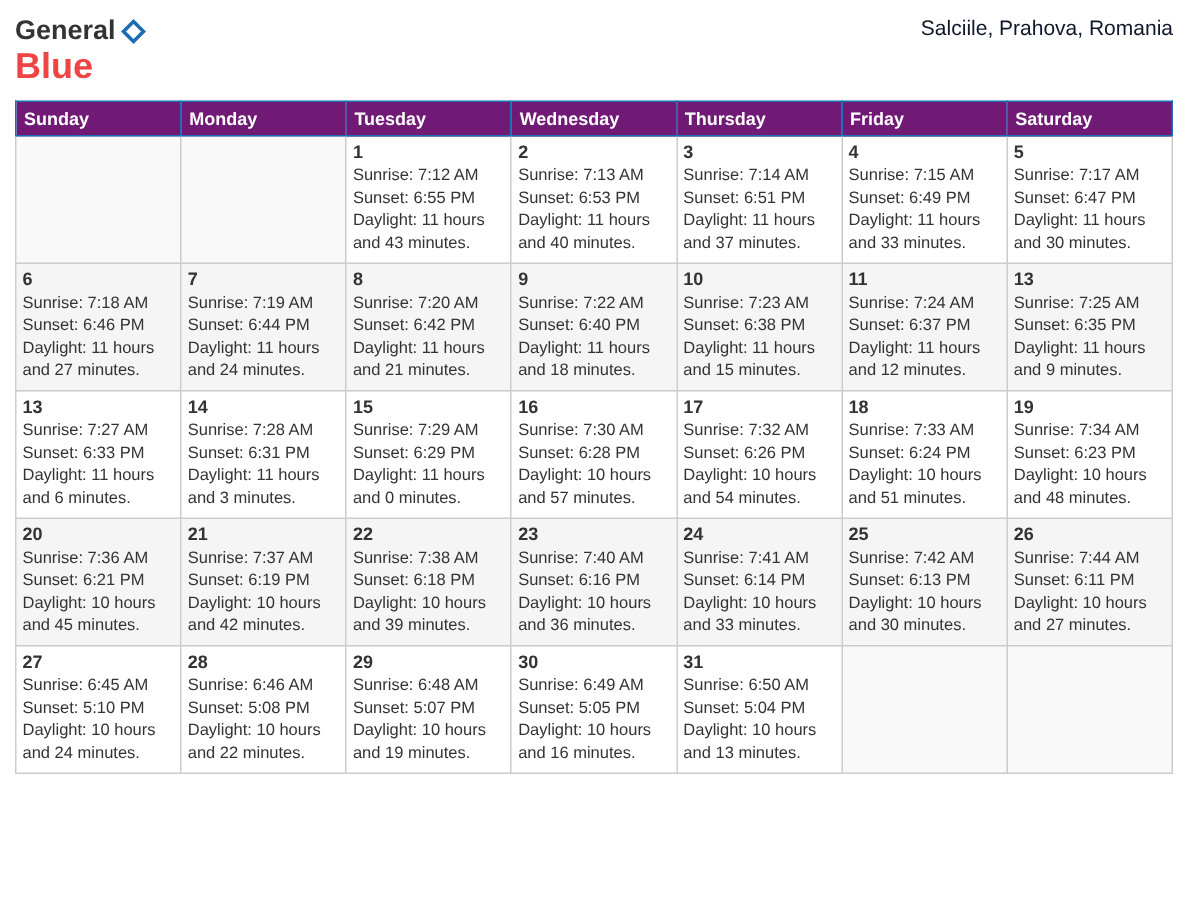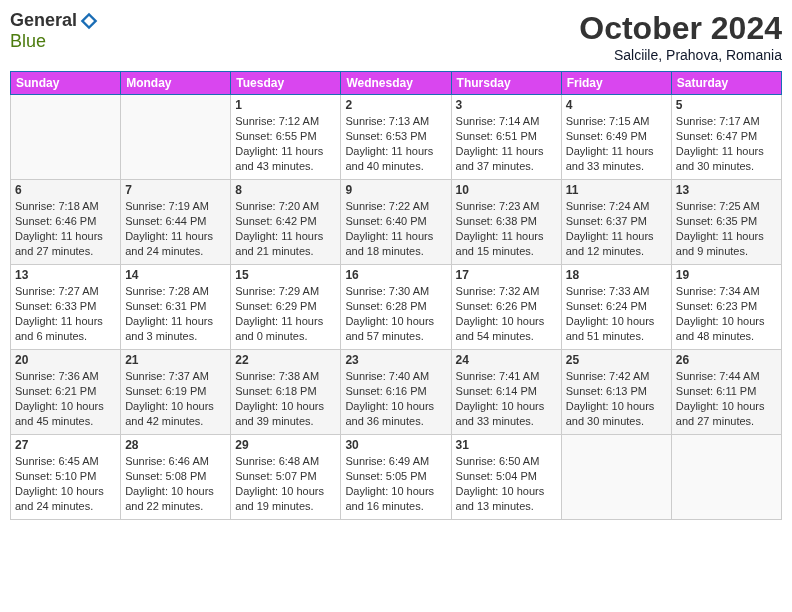--- a/index.html
+++ b/index.html
@@ -31,23 +31,23 @@
     .logo-text {
       display: flex;
       align-items: center;
     }
     .logo-general {
       font-size: 18px;
       font-weight: bold;
       color: #333;
     }
     .logo-blue {
-      font-size: 18px;
-      font-weight: normal;
-      color: #4d7c0f;
+      font-size: 24px;
+      font-weight: bold;
+      color: #ef4444;
     }
     .logo-icon {
       width: 20px;
       height: 20px;
       margin-left: 2px;
     }
     .title-section {
       text-align: right;
     }
     .month-title {
@@ -60,21 +60,21 @@
       color: #0f172a;
     }
     .calendar {
       flex: 1;
       border: 1px solid #ccc;
       border-collapse: collapse;
       width: 100%;
       table-layout: fixed;
     }
     .calendar th {
-      background-color: #d946ef;
+      background-color: #701a75;
       color: white;
       font-size: 12px;
       font-weight: bold;
       padding: 4px 5px;
       text-align: left;
       border: 1px solid #1a6db5;
     }
     .calendar td {
       border: 1px solid #ccc;
       vertical-align: top;
@@ -114,21 +114,20 @@
       <div class="logo-text">
         <span class="logo-general">General</span>
         <svg class="logo-icon" viewBox="0 0 24 24">
           <polygon points="12,2 22,12 12,22 2,12" fill="#1a6db5"></polygon>
           <polygon points="12,6 18,12 12,18 6,12" fill="#fff"></polygon>
         </svg>
       </div>
       <span class="logo-blue">Blue</span>
     </div>
     <div class="title-section">
-      <div class="month-title">October 2024</div>
       <div class="subtitle">Salciile, Prahova, Romania</div>
     </div>
   </div>
 
   <table class="calendar">
     <thead>
       <tr>
       <th>Sunday</th>
           <th>Monday</th>
           <th>Tuesday</th>

